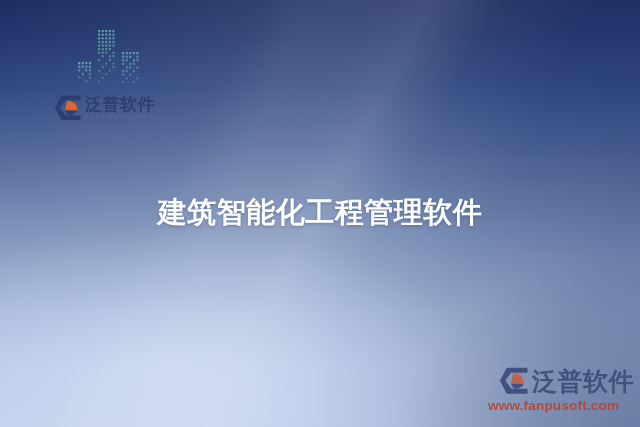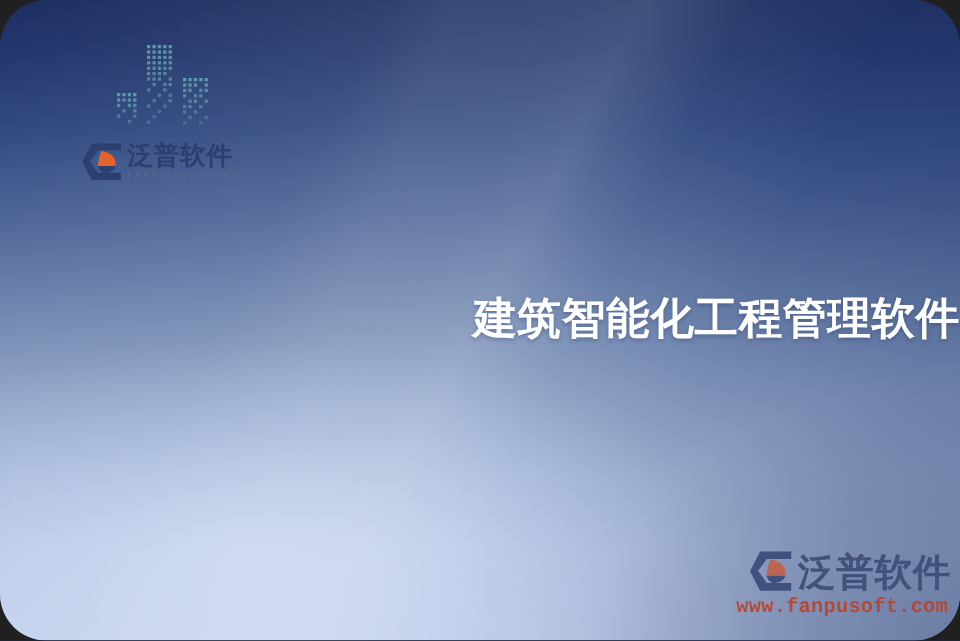--- a/index.html
+++ b/index.html
@@ -7,21 +7,20 @@
     padding: 0;
     background: #202020;
   }
   #slide {
     position: relative;
     width: 640px;
     height: 427px;
     overflow: hidden;
     font-family: "Liberation Sans", "DejaVu Sans", sans-serif;
     background: #1f3064;
-    border-radius: 31px;
   }
 
   
   .bg-layer {
     position: absolute;
     inset: 0;
   }
   .bg-base {
     
     background: linear-gradient(to bottom,
@@ -117,21 +116,21 @@
     letter-spacing: 1.9px;
     white-space: nowrap;
   }
 
   
   .headline {
     position: absolute;
     left: 0;
     right: 0;
     top: 192px;
-    text-align: right;
+    text-align: center;
     color: #ffffff;
     font-family: "DejaVu Sans", "Liberation Sans", sans-serif;
     font-weight: 700;
     font-size: 29px;
     line-height: 40px;
     letter-spacing: 0.5px;
     text-shadow: 0 1px 3px rgba(30,48,95,0.34);
   }
   .headline .line {
     display: block;
@@ -162,29 +161,28 @@
     margin-left: 3px;
     font-size: 25px;
     font-weight: 700;
     color: #414f79;
     letter-spacing: 0.5px;
     white-space: nowrap;
     font-family: "DejaVu Sans", "Liberation Sans", sans-serif;
     opacity: 0.95;
   }
   .wm-url {
-    text-align: right;
     padding-right: 2px;
     margin-top: -1px;
     font-size: 13.5px;
     font-weight: 700;
     color: #b9452c;
     letter-spacing: 0.2px;
     white-space: nowrap;
-    font-family: Liberation Mono, monospace;
+    font-family: Liberation Sans, sans-serif;
     opacity: 0.92;
   }
 </style>
 </head>
 <body>
 
 <div id="slide">
 
   <div class="bg-layer bg-base"></div>
   <div class="bg-layer bg-diag"></div>

